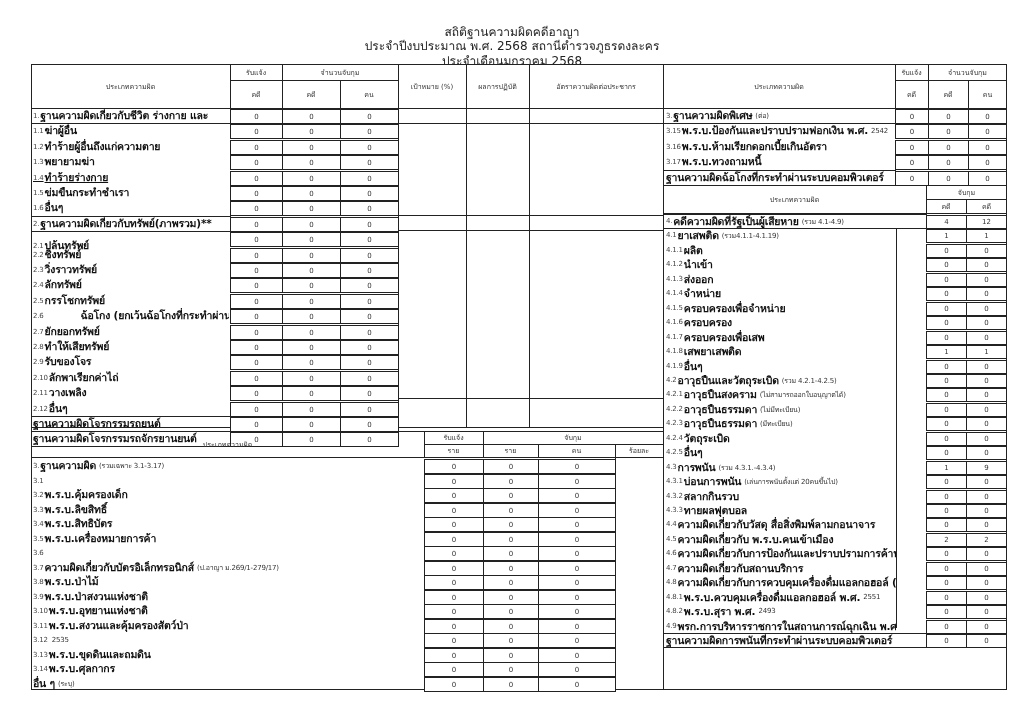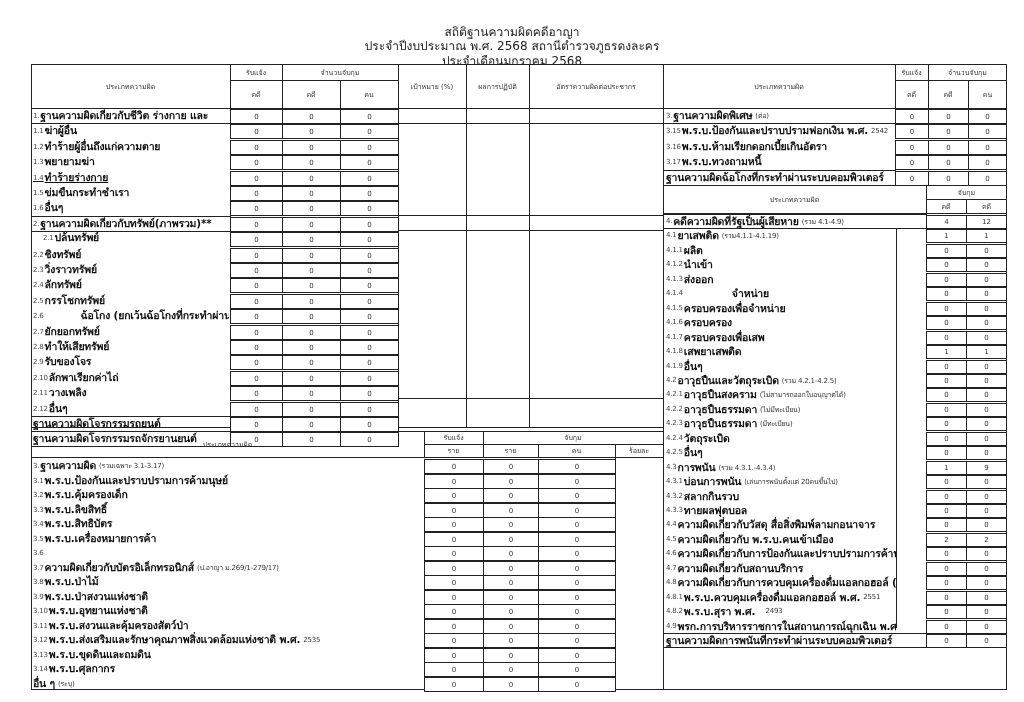--- a/index.html
+++ b/index.html
@@ -128,21 +128,21 @@
       <div class="row label" style="left: 31px; top: 216px; width: 198px; height: 15px; padding-left: 2px;">
         <span class="num">2.</span>
         <span>ฐานความผิดเกี่ยวกับทรัพย์(ภาพรวม)**</span>
       </div>
       <div class="box" style="left: 31px; top: 216px; width: 200px; height: 16px; border-width: 1.2px;"></div>
       <div class="cell" style="left: 230px; top: 217px; width: 53px; height: 15px;">0</div>
       <div class="cell" style="left: 282px; top: 217px; width: 59px; height: 15px;">0</div>
       <div class="cell" style="left: 340px; top: 217px; width: 59px; height: 15px;">0</div>
     </div>
     <div>
-      <div class="row label" style="left: 31px; top: 230px; width: 176px; height: 15px; padding-left: 12px;">
+      <div class="row label" style="left: 31px; top: 238px; width: 176px; height: 15px; padding-left: 2px;">
         <span class="num">2.1</span>
         <span>ปล้นทรัพย์</span>
       </div>
       <div class="cell" style="left: 230px; top: 232px; width: 53px; height: 15px;">0</div>
       <div class="cell" style="left: 282px; top: 232px; width: 59px; height: 15px;">0</div>
       <div class="cell" style="left: 340px; top: 232px; width: 59px; height: 15px;">0</div>
     </div>
     <div>
       <div class="row label" style="left: 31px; top: 247px; width: 198px; height: 15px; padding-left: 2px;">
         <span class="num">2.2</span>
@@ -285,21 +285,20 @@
         <span>ฐานความผิด</span>
         <span class="sm" style="margin-left: 3px;">(รวมเฉพาะ 3.1-3.17)</span>
       </div>
       <div class="cell" style="left: 424px; top: 459px; width: 60px; height: 15px;">0</div>
       <div class="cell" style="left: 483px; top: 459px; width: 56px; height: 15px;">0</div>
       <div class="cell" style="left: 538px; top: 459px; width: 78px; height: 15px;">0</div>
     </div>
     <div>
       <div class="row label" style="left: 31px; top: 473px; width: 390px; height: 15px; padding-left: 2px;">
         <span class="num">3.1</span>
-        <span>พ.ร.บ.ป้องกันและปราบปรามการค้ามนุษย์</span>
       </div>
       <div class="cell" style="left: 424px; top: 474px; width: 60px; height: 15px;">0</div>
       <div class="cell" style="left: 483px; top: 474px; width: 56px; height: 15px;">0</div>
       <div class="cell" style="left: 538px; top: 474px; width: 78px; height: 15px;">0</div>
     </div>
     <div>
       <div class="row label" style="left: 31px; top: 487px; width: 390px; height: 15px; padding-left: 2px;">
         <span class="num">3.2</span>
         <span>พ.ร.บ.คุ้มครองเด็ก</span>
       </div>
@@ -384,21 +383,20 @@
         <span class="num">3.11</span>
         <span>พ.ร.บ.สงวนและคุ้มครองสัตว์ป่า</span>
       </div>
       <div class="cell" style="left: 424px; top: 619px; width: 60px; height: 15px;">0</div>
       <div class="cell" style="left: 483px; top: 619px; width: 56px; height: 15px;">0</div>
       <div class="cell" style="left: 538px; top: 619px; width: 78px; height: 15px;">0</div>
     </div>
     <div>
       <div class="row label" style="left: 31px; top: 632px; width: 390px; height: 15px; padding-left: 2px;">
         <span class="num">3.12</span>
-        <span>พ.ร.บ.ส่งเสริมและรักษาคุณภาพสิ่งแวดล้อมแห่งชาติ พ.ศ.</span>
         <span class="sm" style="margin-left: 3px;">2535</span>
       </div>
       <div class="cell" style="left: 424px; top: 633px; width: 60px; height: 15px;">0</div>
       <div class="cell" style="left: 483px; top: 633px; width: 56px; height: 15px;">0</div>
       <div class="cell" style="left: 538px; top: 633px; width: 78px; height: 15px;">0</div>
     </div>
     <div>
       <div class="row label" style="left: 31px; top: 647px; width: 390px; height: 15px; padding-left: 2px;">
         <span class="num">3.13</span>
         <span>พ.ร.บ.ขุดดินและถมดิน</span>
@@ -541,21 +539,21 @@
     </div>
     <div>
       <div class="row label" style="left: 664px; top: 272px; width: 232px; height: 14px; padding-left: 2px;">
         <span class="num">4.1.3</span>
         <span>ส่งออก</span>
       </div>
       <div class="cell" style="left: 926px; top: 273px; width: 41px; height: 14px;">0</div>
       <div class="cell" style="left: 966px; top: 273px; width: 41px; height: 14px;">0</div>
     </div>
     <div>
-      <div class="row label" style="left: 664px; top: 286px; width: 232px; height: 14px; padding-left: 2px; gap: 48px;">
+      <div class="row label" style="left: 664px; top: 286px; width: 232px; height: 14px; padding-left: 2px;">
         <span class="num">4.1.4</span>
         <span>จำหน่าย</span>
       </div>
       <div class="cell" style="left: 926px; top: 287px; width: 41px; height: 14px;">0</div>
       <div class="cell" style="left: 966px; top: 287px; width: 41px; height: 14px;">0</div>
     </div>
     <div>
       <div class="row label" style="left: 664px; top: 301px; width: 232px; height: 14px; padding-left: 2px;">
         <span class="num">4.1.5</span>
         <span>ครอบครองเพื่อจำหน่าย</span>
@@ -727,21 +725,21 @@
         <span>พ.ร.บ.ควบคุมเครื่องดื่มแอลกอฮอล์ พ.ศ.</span>
         <span class="sm" style="margin-left: 3px;">2551</span>
       </div>
       <div class="cell" style="left: 926px; top: 591px; width: 41px; height: 14px;">0</div>
       <div class="cell" style="left: 966px; top: 591px; width: 41px; height: 14px;">0</div>
     </div>
     <div>
       <div class="row label" style="left: 664px; top: 604px; width: 232px; height: 14px; padding-left: 2px;">
         <span class="num">4.8.2</span>
         <span>พ.ร.บ.สุรา พ.ศ.</span>
-        <span class="sm" style="margin-left: 10px;">2493</span>
+        <span class="sm" style="margin-left: 3px;">2493</span>
       </div>
       <div class="cell" style="left: 926px; top: 605px; width: 41px; height: 14px;">0</div>
       <div class="cell" style="left: 966px; top: 605px; width: 41px; height: 14px;">0</div>
     </div>
     <div>
       <div class="row label" style="left: 664px; top: 619px; width: 232px; height: 14px; padding-left: 2px;">
         <span class="num">4.9</span>
         <span>พรก.การบริหารราชการในสถานการณ์ฉุกเฉิน พ.ศ.</span>
       </div>
       <div class="cell" style="left: 926px; top: 620px; width: 41px; height: 14px;">0</div>

